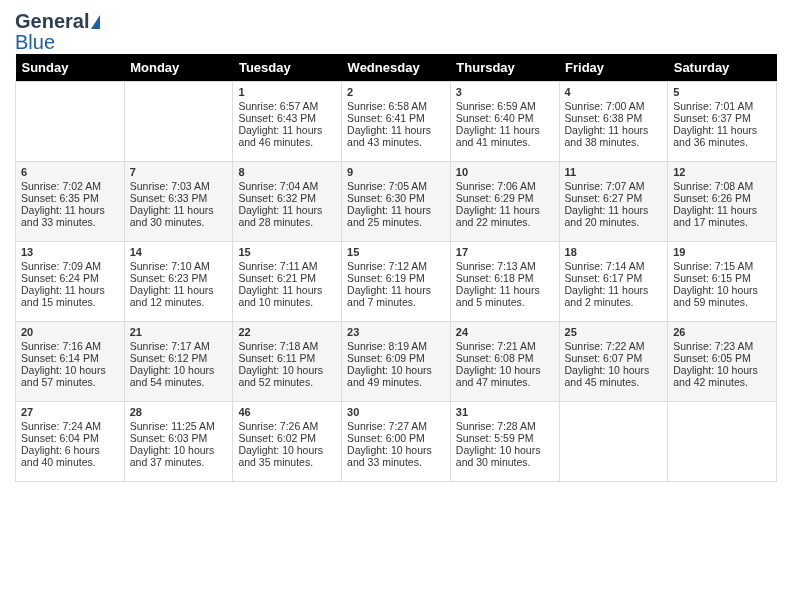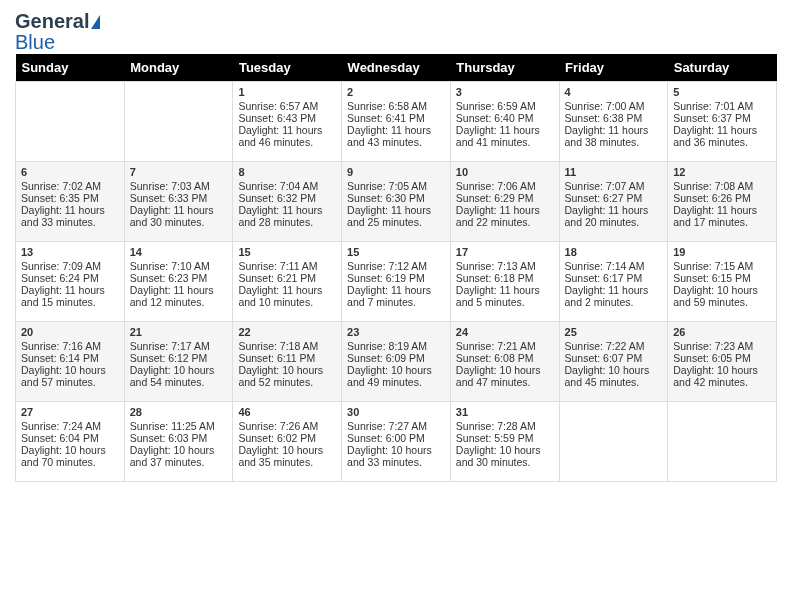--- a/index.html
+++ b/index.html
@@ -134,21 +134,21 @@
         <tr>
           <td><span class="day-num">20</span><span>Sunrise: 7:16 AM</span><br><span>Sunset: 6:14 PM</span><br><span>Daylight: 10 hours and 57 minutes.</span></td>
           <td><span class="day-num">21</span><span>Sunrise: 7:17 AM</span><br><span>Sunset: 6:12 PM</span><br><span>Daylight: 10 hours and 54 minutes.</span></td>
           <td><span class="day-num">22</span><span>Sunrise: 7:18 AM</span><br><span>Sunset: 6:11 PM</span><br><span>Daylight: 10 hours and 52 minutes.</span></td>
           <td><span class="day-num">23</span><span>Sunrise: 8:19 AM</span><br><span>Sunset: 6:09 PM</span><br><span>Daylight: 10 hours and 49 minutes.</span></td>
           <td><span class="day-num">24</span><span>Sunrise: 7:21 AM</span><br><span>Sunset: 6:08 PM</span><br><span>Daylight: 10 hours and 47 minutes.</span></td>
           <td><span class="day-num">25</span><span>Sunrise: 7:22 AM</span><br><span>Sunset: 6:07 PM</span><br><span>Daylight: 10 hours and 45 minutes.</span></td>
           <td><span class="day-num">26</span><span>Sunrise: 7:23 AM</span><br><span>Sunset: 6:05 PM</span><br><span>Daylight: 10 hours and 42 minutes.</span></td>
         </tr>
         <tr>
-          <td><span class="day-num">27</span><span>Sunrise: 7:24 AM</span><br><span>Sunset: 6:04 PM</span><br><span>Daylight: 10 hours and 70 minutes.</span></td>
+          <td><span class="day-num">27</span><span>Sunrise: 7:24 AM</span><br><span>Sunset: 6:04 PM</span><br><span>Daylight: 6 hours and 40 minutes.</span></td>
           <td><span class="day-num">28</span><span>Sunrise: 11:25 AM</span><br><span>Sunset: 6:03 PM</span><br><span>Daylight: 10 hours and 37 minutes.</span></td>
           <td><span class="day-num">46</span><span>Sunrise: 7:26 AM</span><br><span>Sunset: 6:02 PM</span><br><span>Daylight: 10 hours and 35 minutes.</span></td>
           <td><span class="day-num">30</span><span>Sunrise: 7:27 AM</span><br><span>Sunset: 6:00 PM</span><br><span>Daylight: 10 hours and 33 minutes.</span></td>
           <td><span class="day-num">31</span><span>Sunrise: 7:28 AM</span><br><span>Sunset: 5:59 PM</span><br><span>Daylight: 10 hours and 30 minutes.</span></td>
           <td class="empty-cell"></td>
           <td class="empty-cell"></td>
         </tr>
       </tbody>
   </table>
 </div>

